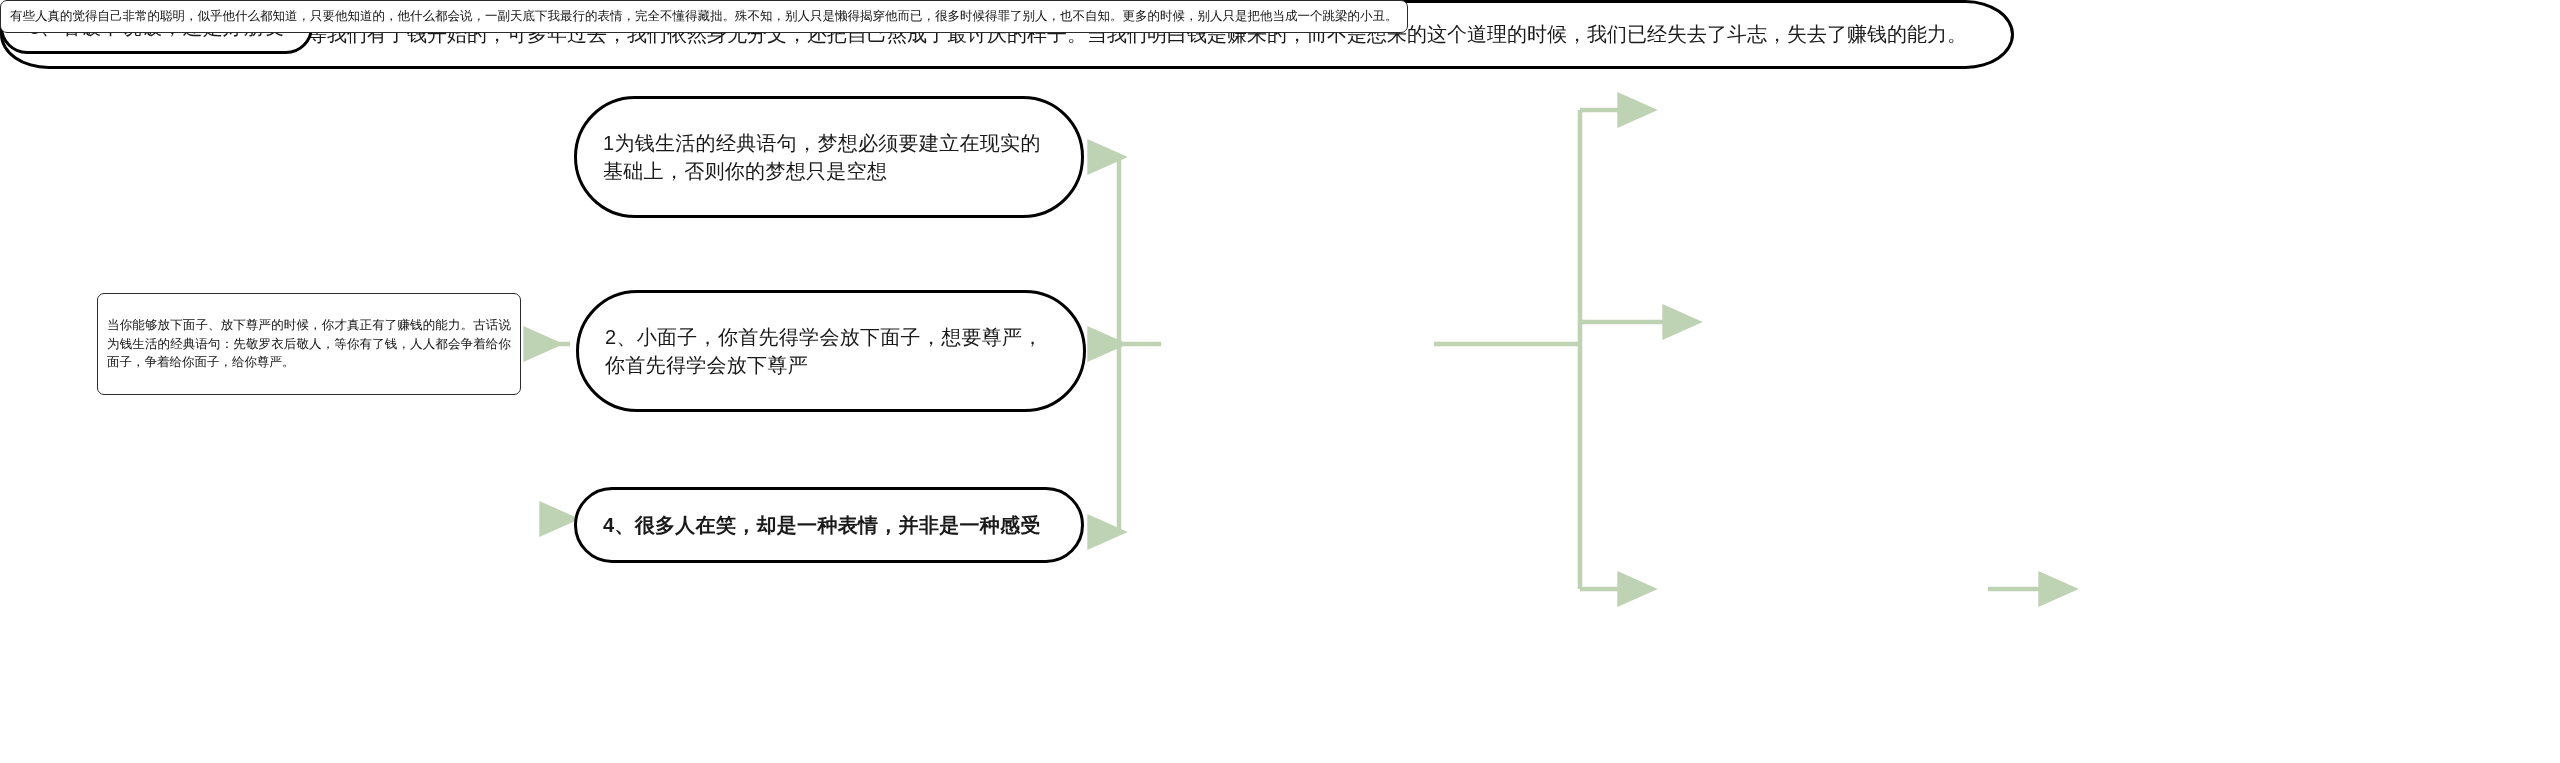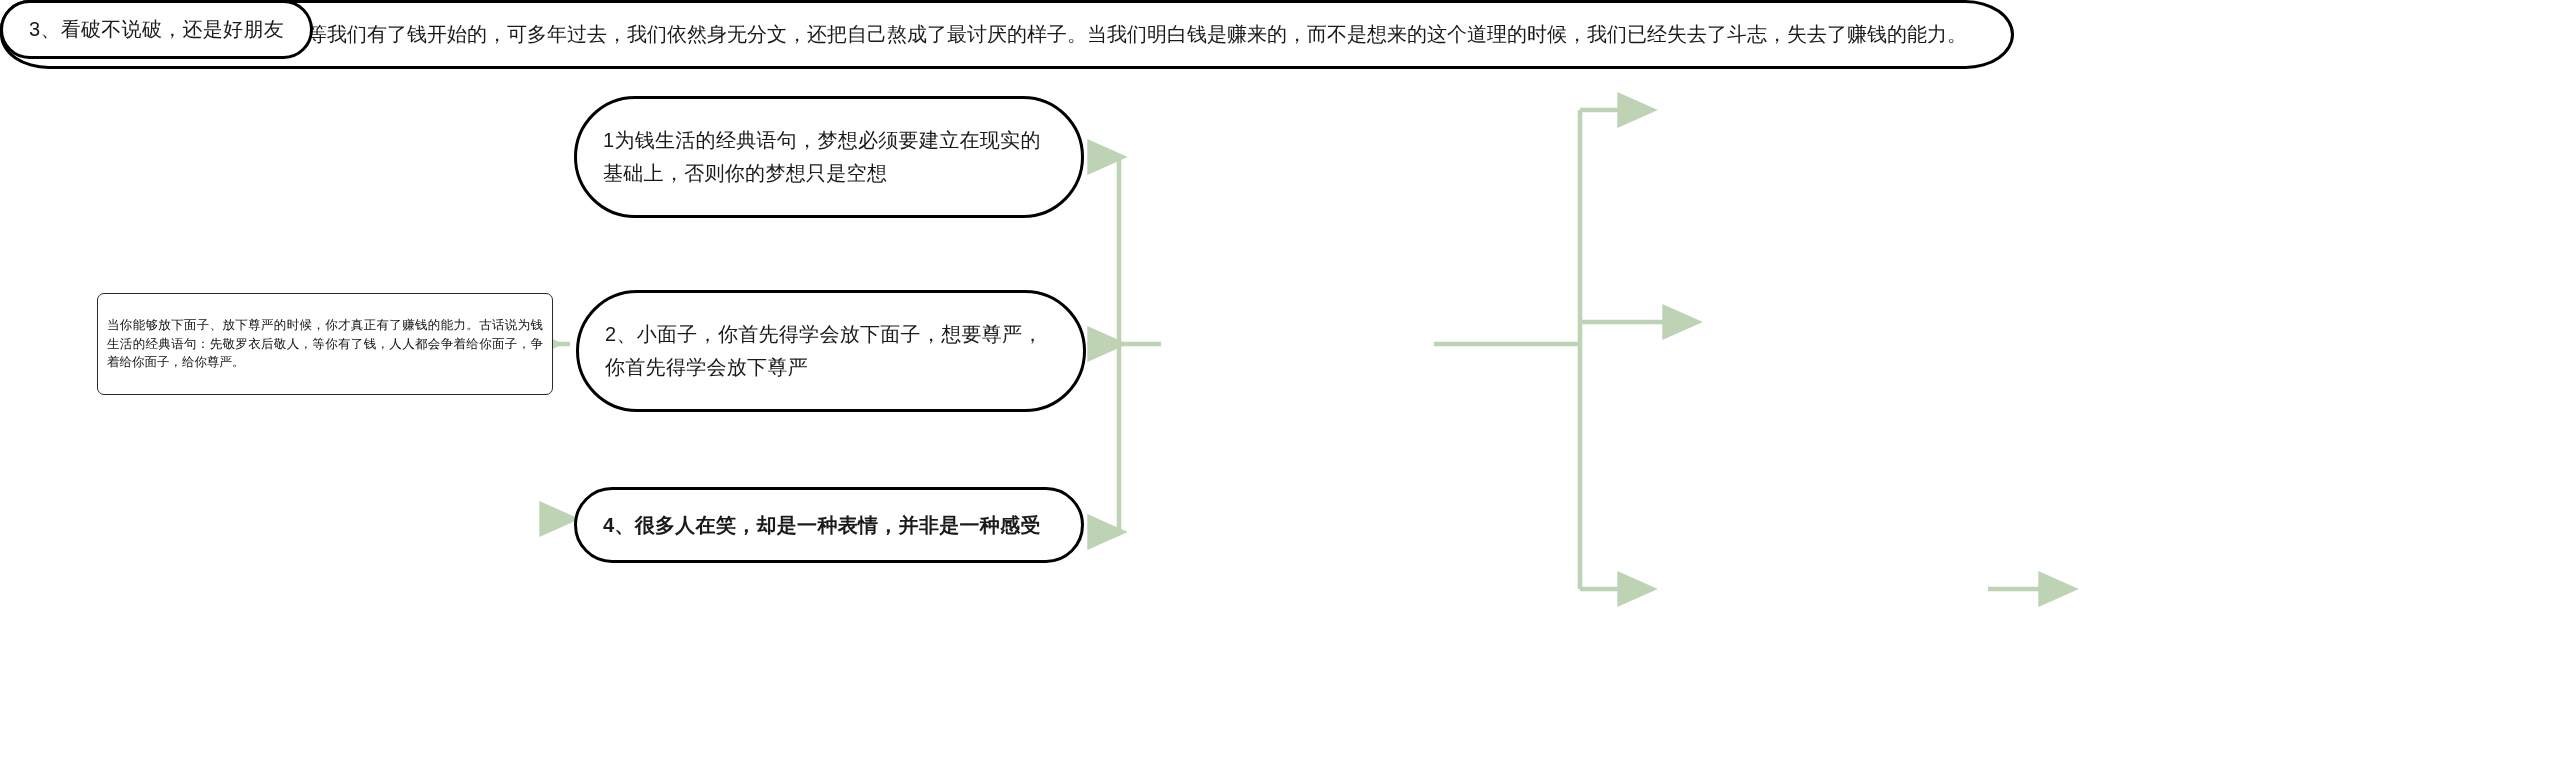--- a/index.html
+++ b/index.html
@@ -31,21 +31,21 @@
   }
 
   
   .pill{
     border:3px solid #000000;
     border-radius:999px;
     padding:10px 26px;
   }
   .pill .txt{
     font-size:20px;
-    line-height:33px;
+    line-height:28px;
     letter-spacing:.3px;
   }
 
   
   .root{
     border:3px solid #111111;
     border-radius:12px;
     background:#c3d7b5;
     padding:12px 20px;
     justify-content:center;
@@ -82,21 +82,21 @@
     text-align:justify;
   }
 
   
   #root-node      {left:1161px; top:300px;  width:273px;  height:88px;}
 
   #n-left-1       {left:574px;  top:96px;   width:510px;  height:122px;}
   #n-left-2       {left:576px;  top:290px;  width:510px;  height:122px;}
   #n-left-3       {left:574px;  top:487px;  width:510px;  height:76px;font-weight:bold;}
 
-  #note-left-1    {left:97px;   top:293px;  width:456px;  height:102px;}
+  #note-left-1    {left:97px;   top:293px;  width:424px;  height:102px;}
   #note-left-2    {left:113px;  top":0;}
   #note-left-2    {left:113px;  top:468px;  width:424px;  height:102px;}
 
   #n-right-1      {left:1625px; top:86px;   width:404px;  height:48px;}
   #n-right-2      {left:1670px; top:178px;  width:585px;  height:290px;}
   #n-right-3      {left:1625px; top:565px;  width:360px;  height:48px;}
 
   #note-right-1   {left:2046px; top:498px;  width:440px;  height:122px;}
 </style>
 </head>
@@ -165,14 +165,17 @@
   </div>
 
   <div class="node blob" id="n-right-2">
     <span class="txt">曾几何时，我们的梦想都是从等我们有了钱开始的，可多年过去，我们依然身无分文，还把自己熬成了最讨厌的样子。当我们明白钱是赚来的，而不是想来的这个道理的时候，我们已经失去了斗志，失去了赚钱的能力。</span>
   </div>
 
   <div class="node pill" id="n-right-3">
     <span class="txt">3、看破不说破，还是好朋友</span>
   </div>
 
+  <div class="node note" id="note-right-1">
+    <span class="txt">有些人真的觉得自己非常的聪明，似乎他什么都知道，只要他知道的，他什么都会说，一副天底下我最行的表情，完全不懂得藏拙。殊不知，别人只是懒得揭穿他而已，很多时候得罪了别人，也不自知。更多的时候，别人只是把他当成一个跳梁的小丑。</span>
+  </div>
 
 </div>
 
 </body></html>

